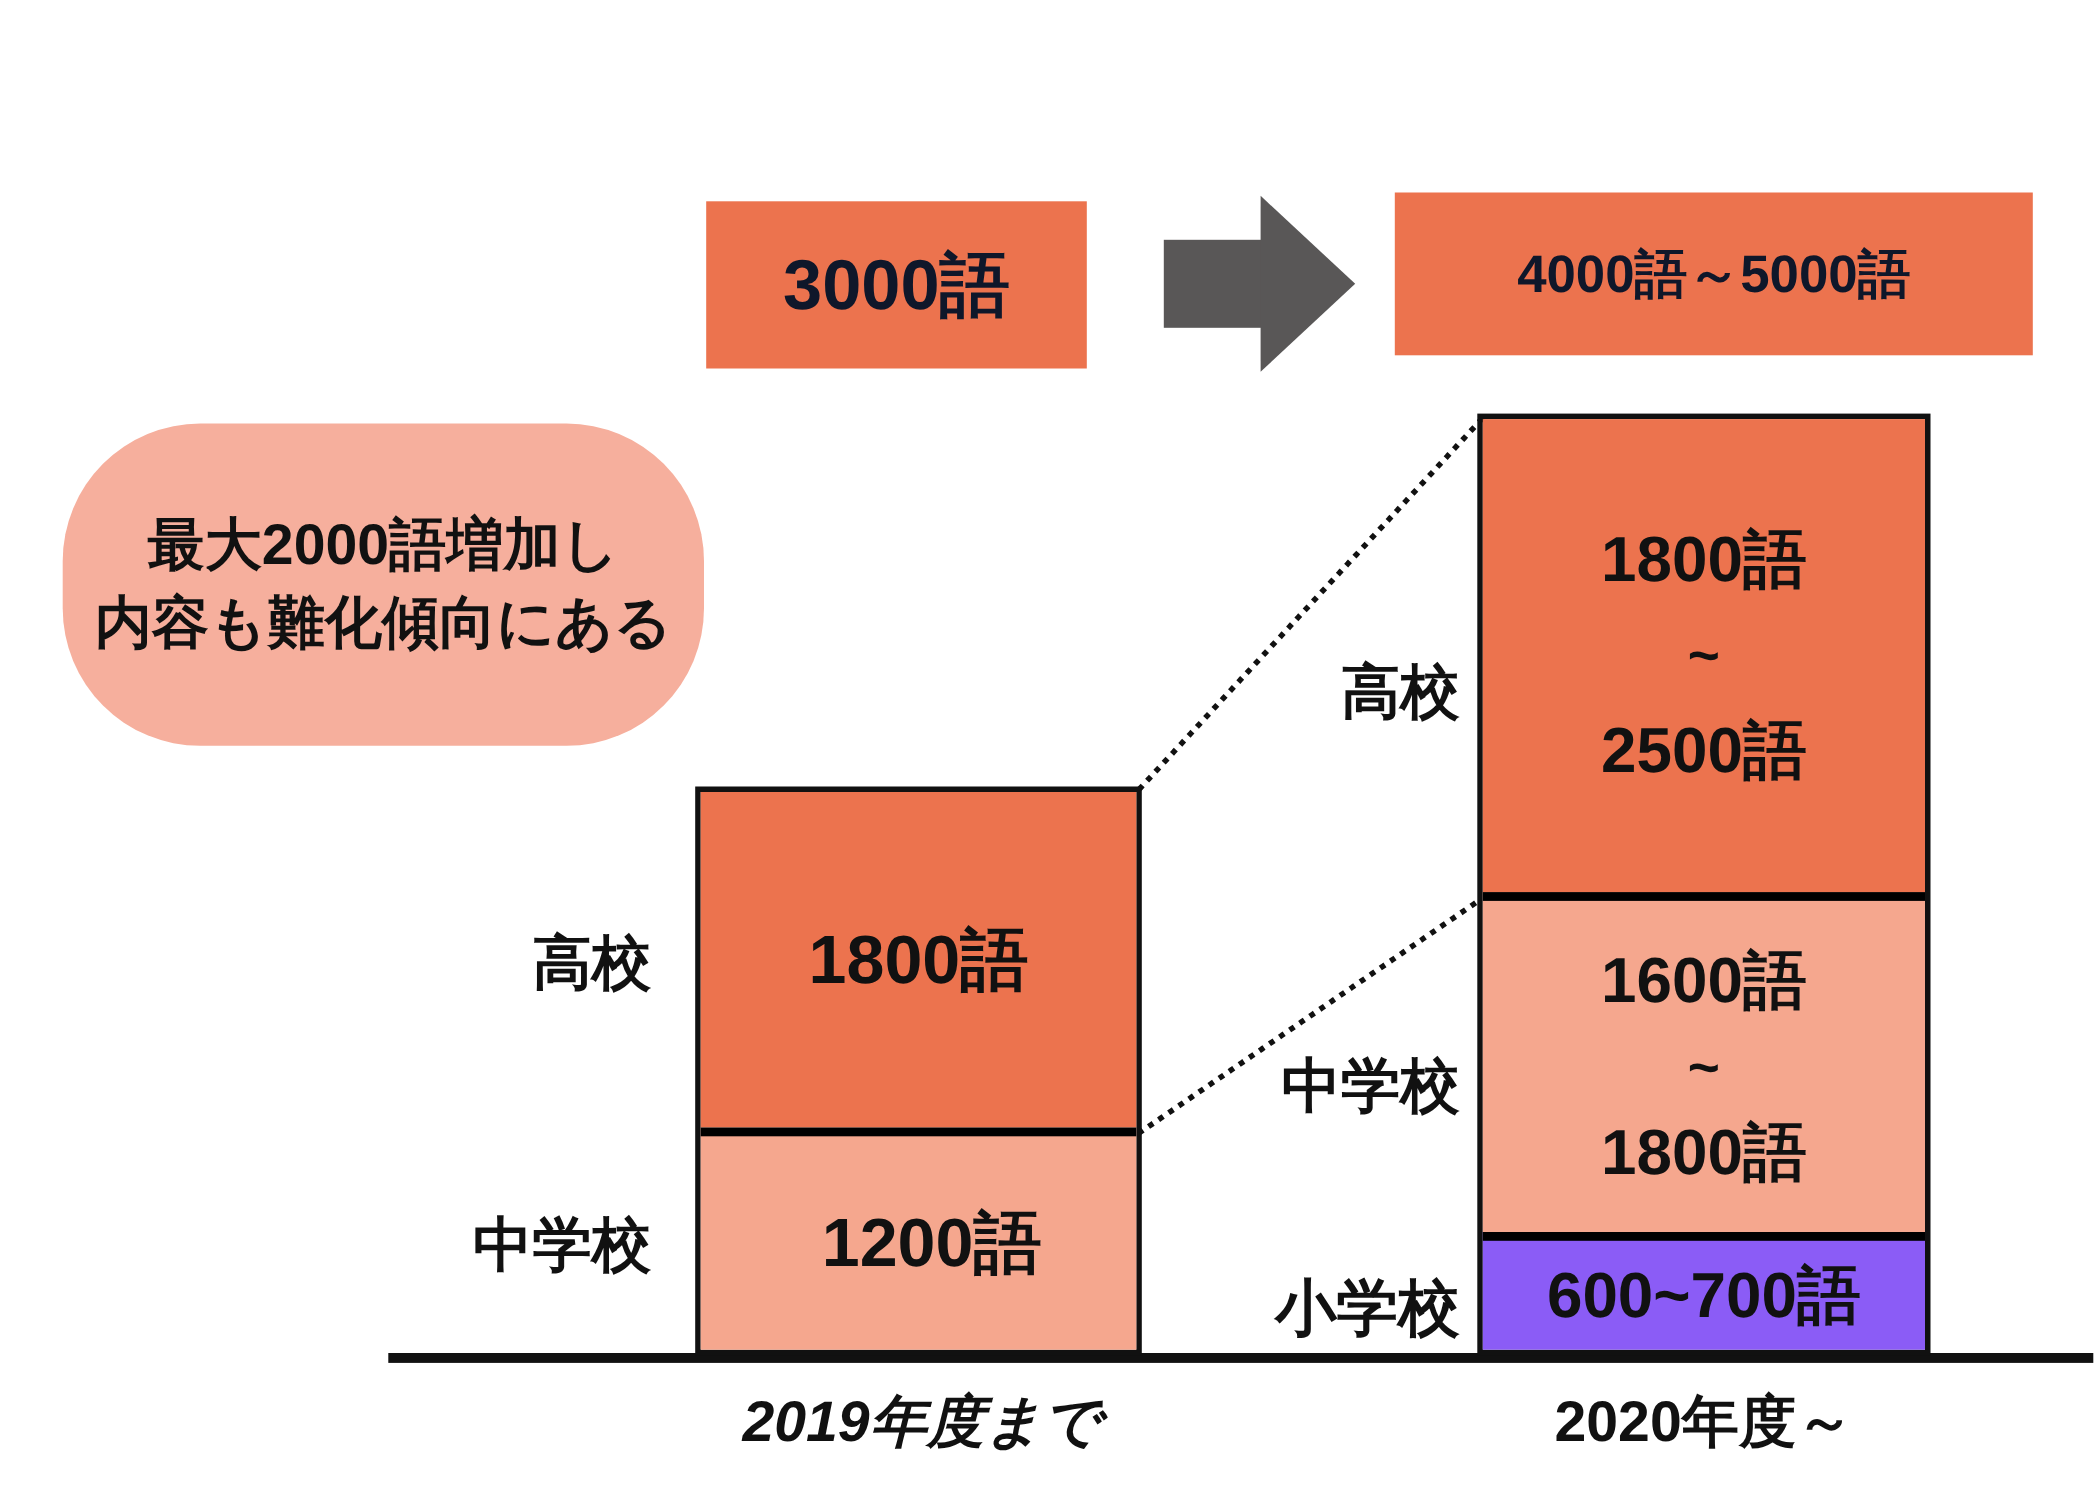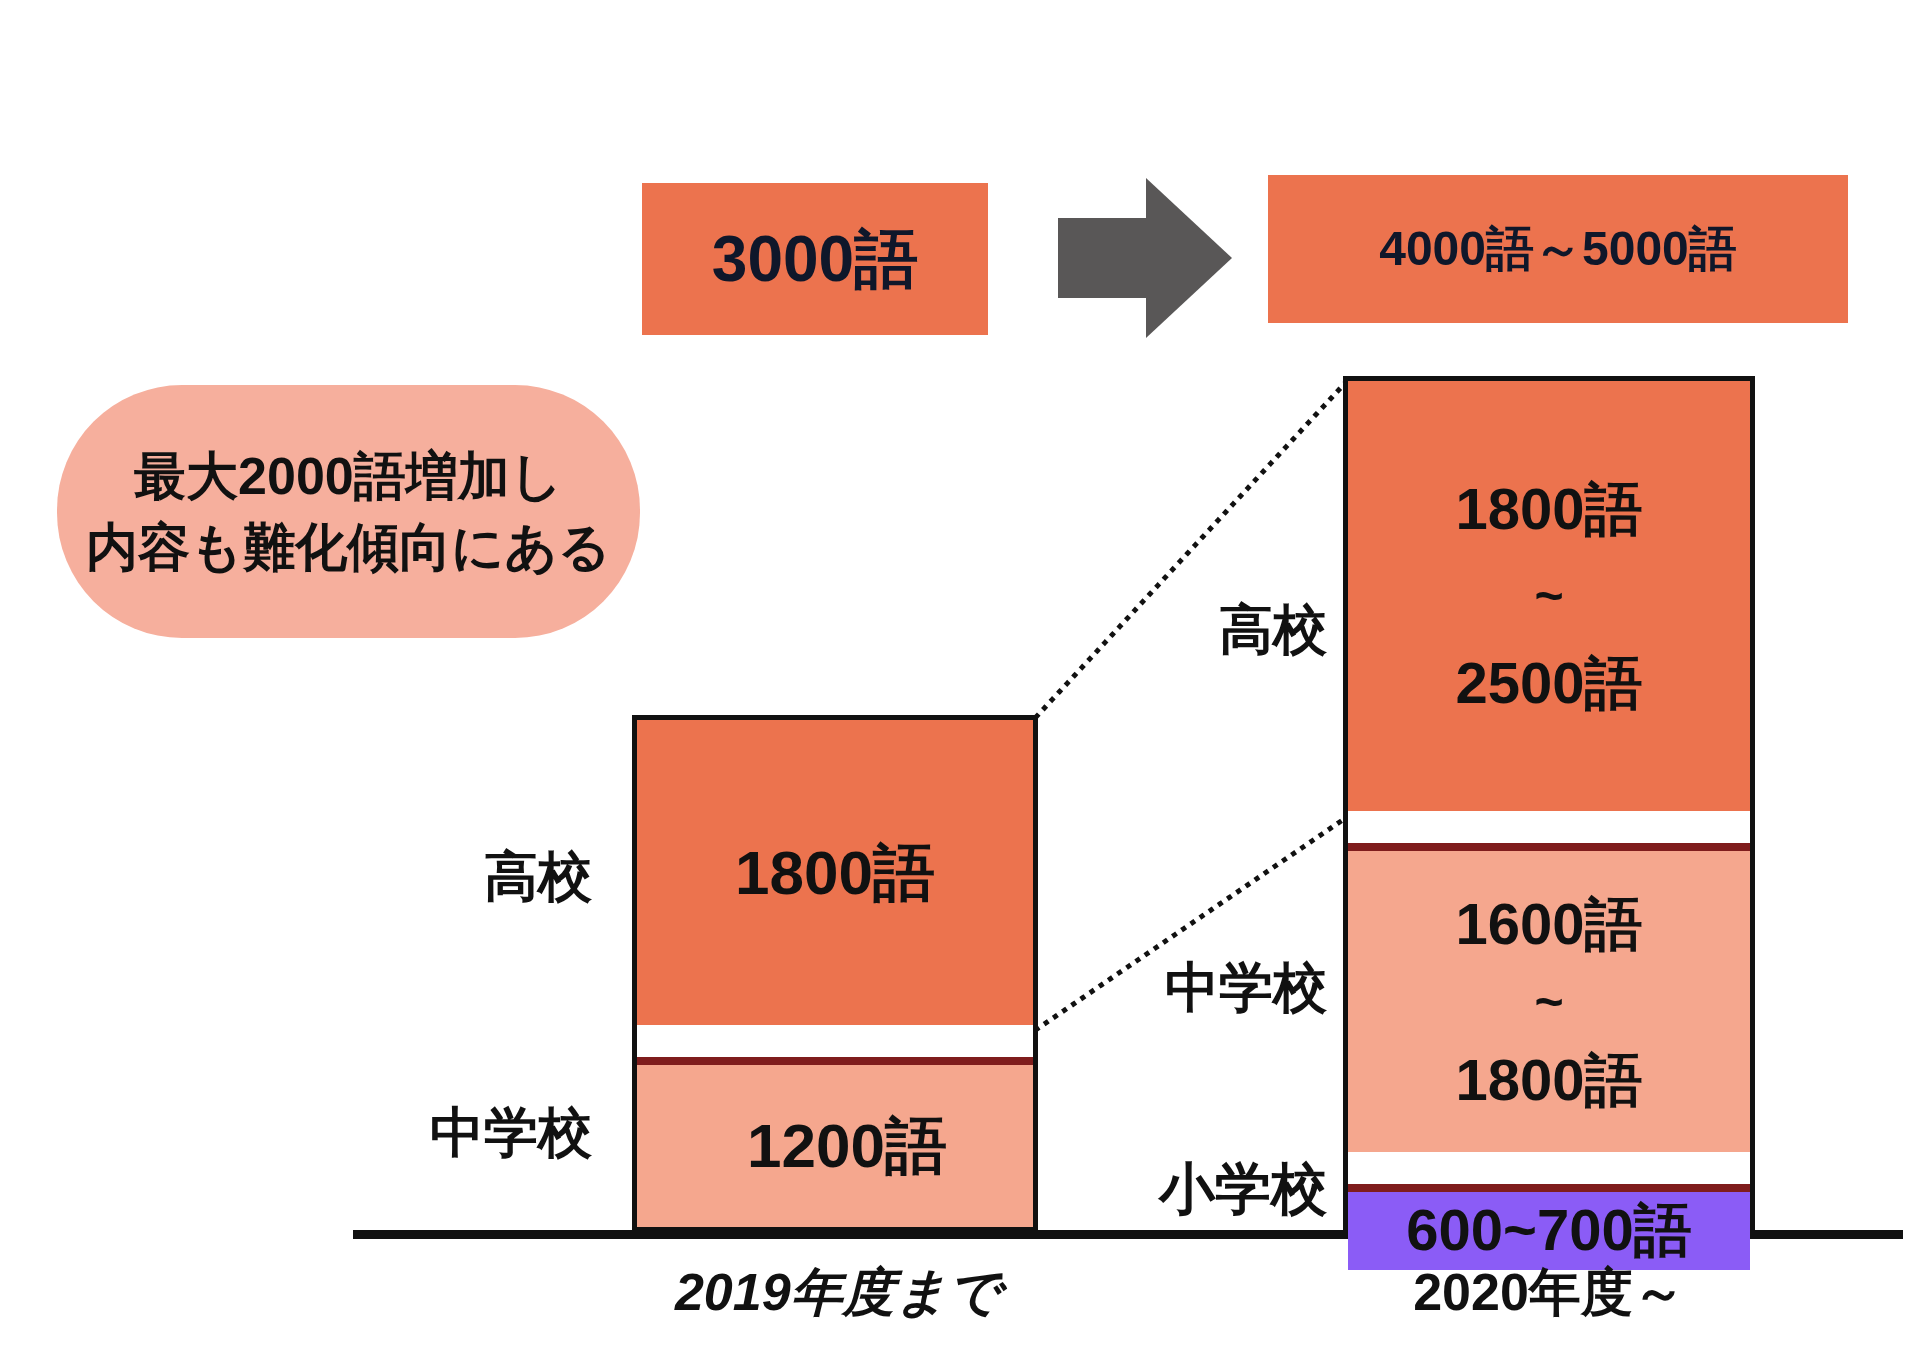--- a/index.html
+++ b/index.html
@@ -7,29 +7,29 @@
     position:relative;width:1909px;height:1350px;background:#ffffff;overflow:hidden;
     font-family:"Liberation Sans","DejaVu Sans",sans-serif;font-weight:bold;color:#111;
   }
   .abs{position:absolute;}
   .flow-box{background:#EC734E;color:#0f172a;display:flex;align-items:center;justify-content:center;}
   .box-before{left:642px;top:183px;width:346px;height:152px;font-size:64px;}
   .box-after{left:1268px;top:175px;width:580px;height:148px;font-size:48px;}
   .arrow-tail{left:1058px;top:218px;width:90px;height:80px;background:#595757;}
   .arrow-head{left:1146px;top:178px;width:0;height:0;
     border-left:86px solid #595757;border-top:80px solid transparent;border-bottom:80px solid transparent;}
-  .bubble{left:57px;top:385px;width:583px;height:253px;border-radius:125px;background:#F6AF9D;
+  .bubble{left:57px;top:385px;width:583px;height:293px;border-radius:125px;background:#F6AF9D;
     display:flex;flex-direction:column;align-items:center;justify-content:center;
     font-size:52px;line-height:71px;text-align:center;}
   .connectors{left:0;top:0;width:1909px;height:1350px;pointer-events:none;}
   .bar{display:flex;flex-direction:column;border:5px solid #111;box-sizing:border-box;}
   .bar-before{left:632px;top:715px;width:406px;height:517px;}
   .bar-after{left:1343px;top:376px;width:412px;height:856px;}
   .seg{display:flex;flex-direction:column;align-items:center;justify-content:center;text-align:center;box-sizing:border-box;}
-  .seg + .seg{border-top:8px solid #7f1d1d;margin-top:32px;}
+  .seg + .seg{border-top:8px solid #000000;}
   .seg-orange{background:#EC734E;}
   .seg-salmon{background:#F5A78E;}
   .seg-yellow{background:#8b5cf6;}
   .val-lg{font-size:62px;}
   .val-md{font-size:58px;}
   .val-line{line-height:88px;font-size:58px;}
   .val-tilde{line-height:86px;font-size:50px;}
   .side-label{width:220px;text-align:right;font-size:54px;line-height:60px;}
   .baseline{left:353px;top:1230px;width:1550px;height:9px;background:#111;}
   .axis-label{text-align:center;font-size:52px;top:1258px;}

